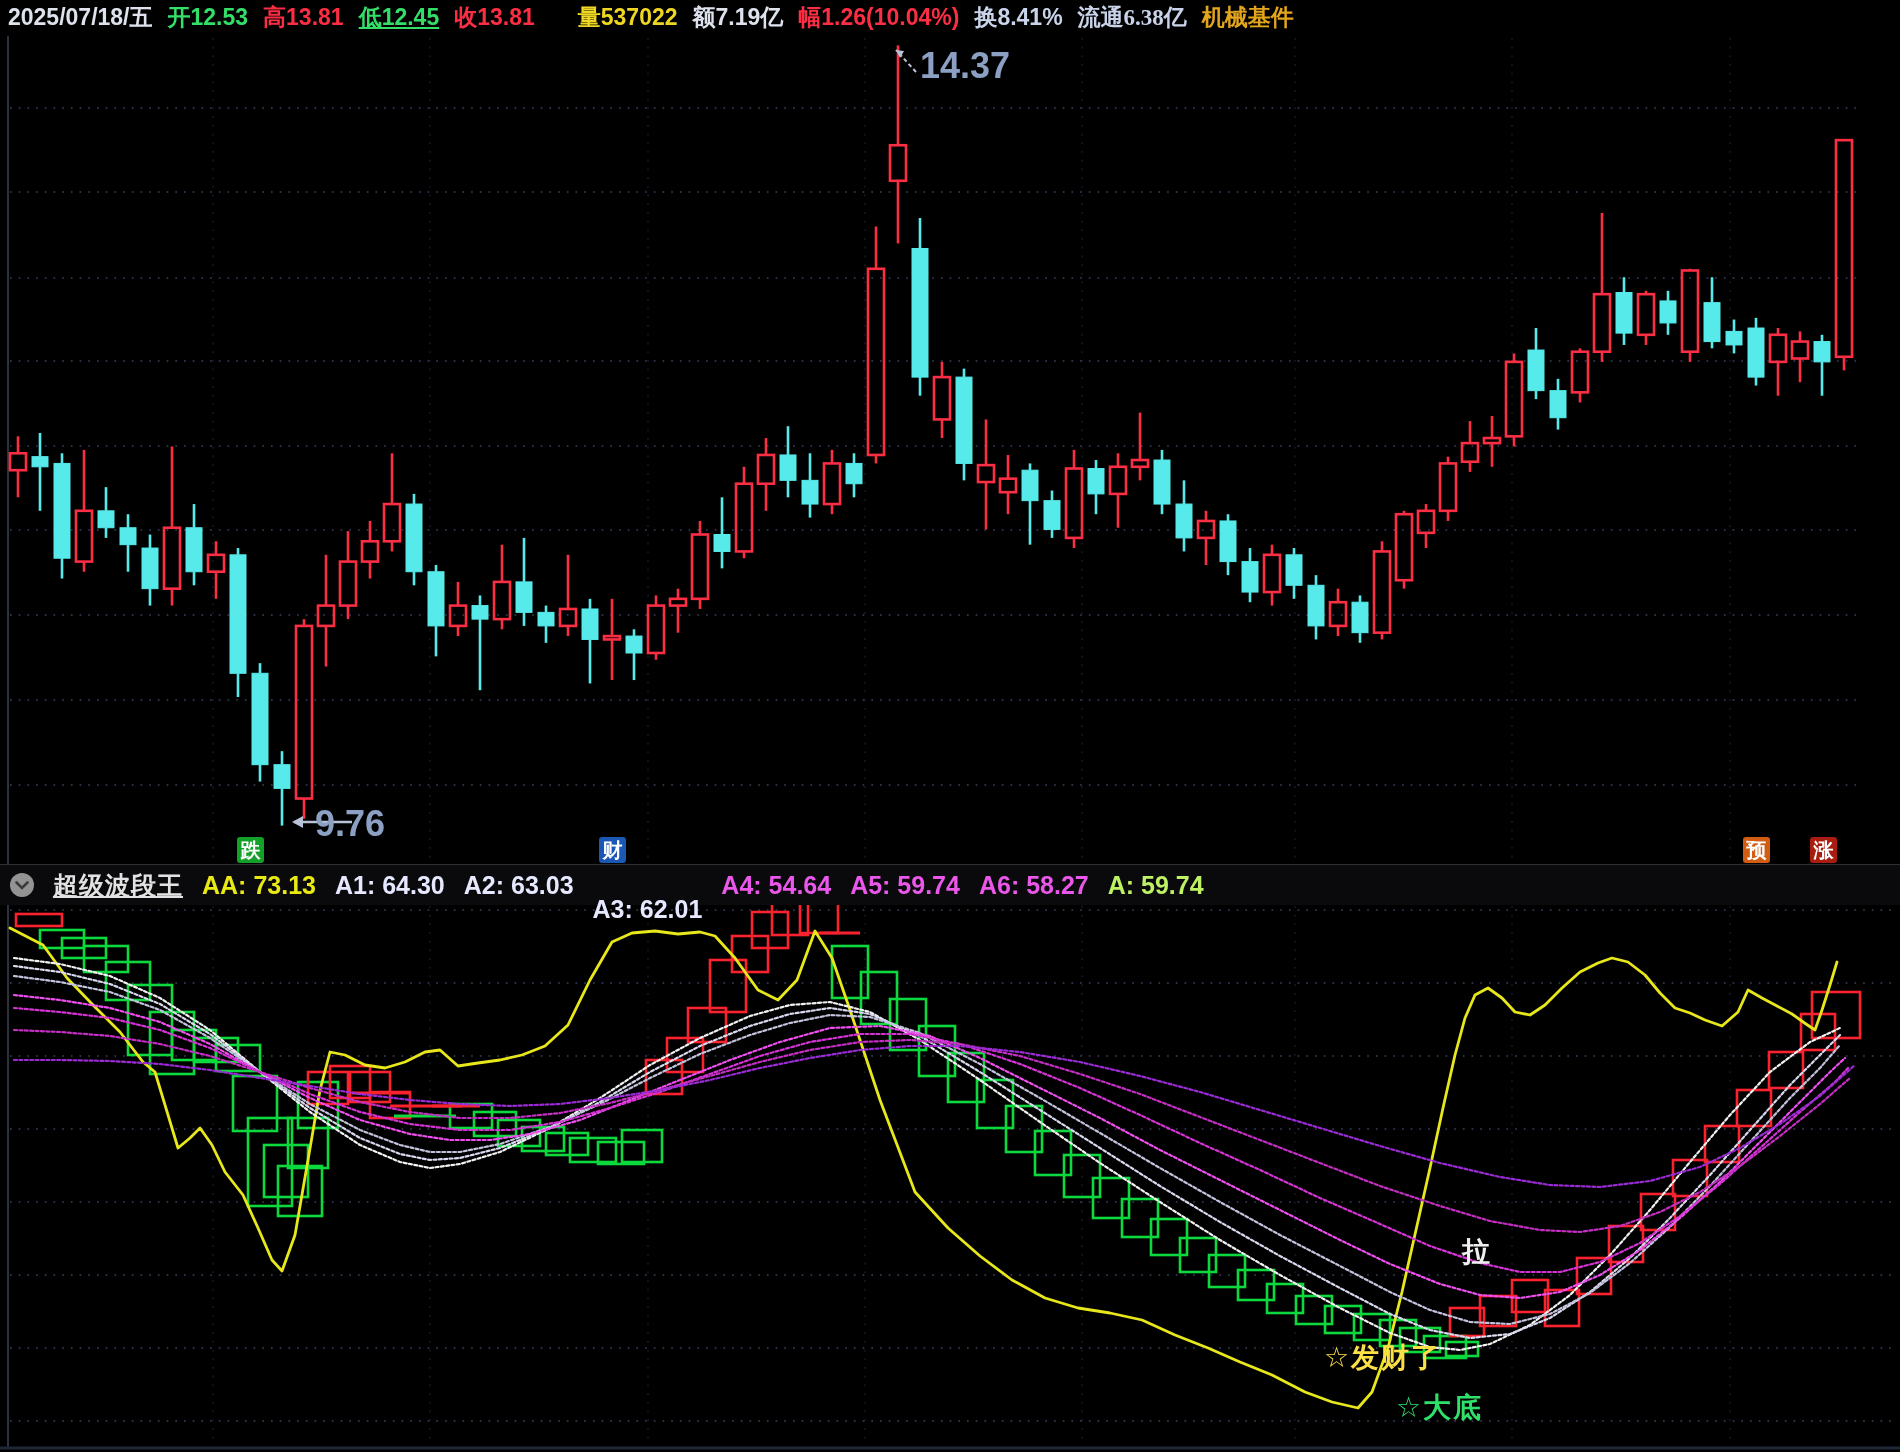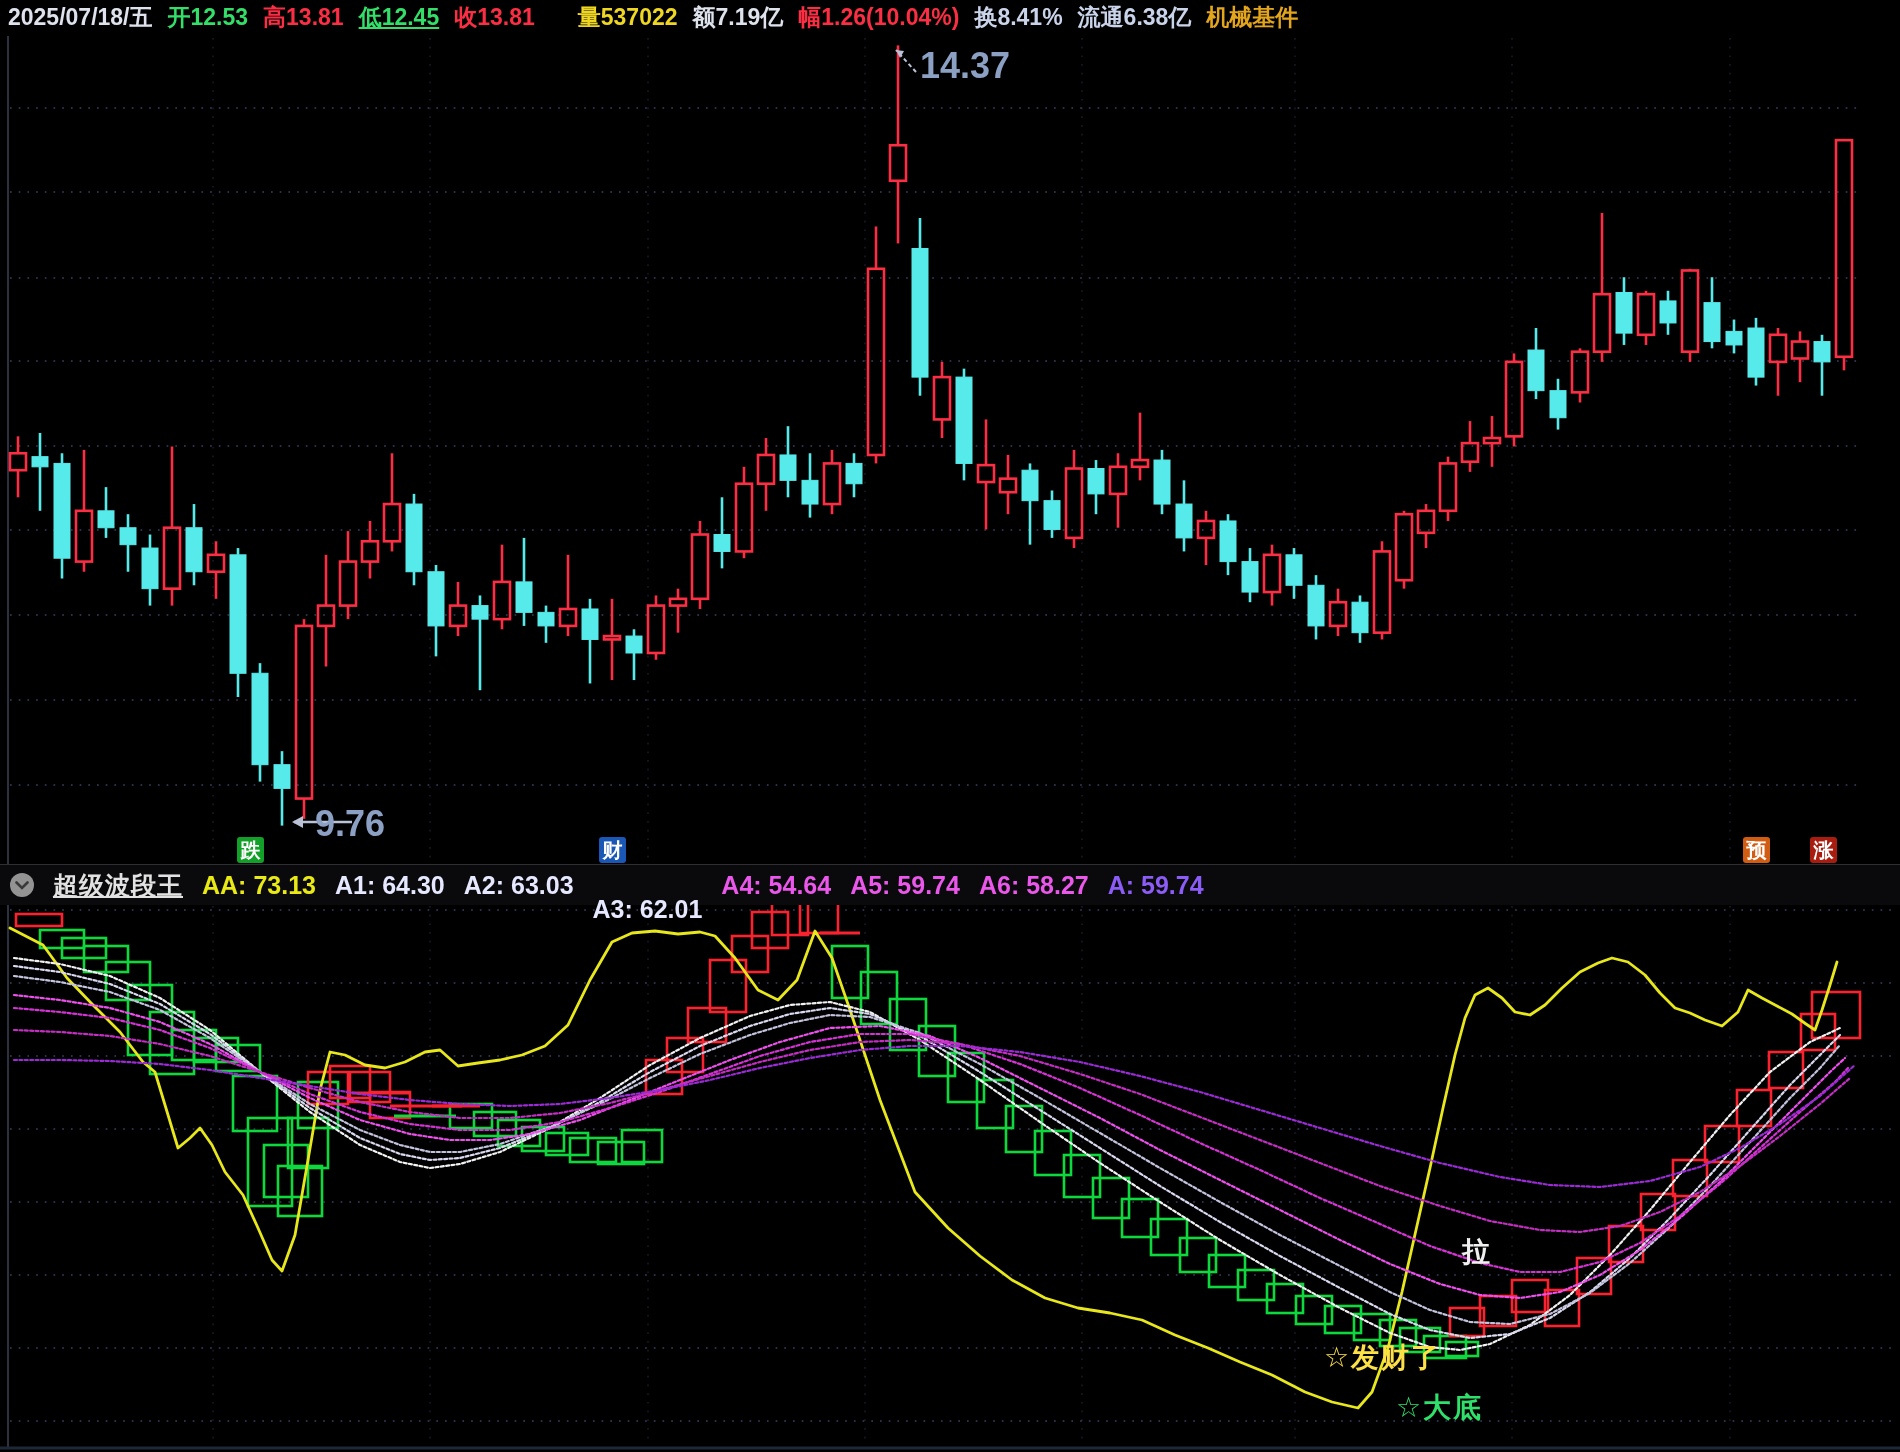--- a/index.html
+++ b/index.html
@@ -418,39 +418,39 @@
   <div class="infobar">
     <span style="color: rgb(221, 226, 236);">2025/07/18/五</span>
     <span style="color: rgb(51, 223, 104);">开12.53</span>
     <span style="color: rgb(251, 46, 68);">高13.81</span>
     <span style="color: rgb(51, 223, 104); text-decoration: underline;">低12.45</span>
     <span style="color: rgb(251, 46, 68);">收13.81</span>
     <span style="color: rgb(238, 214, 35); margin-left: 28px;">量537022</span>
     <span style="color: rgb(221, 226, 236);">额7.19亿</span>
     <span style="color: rgb(251, 46, 68);">幅1.26(10.04%)</span>
     <span style="color: rgb(201, 212, 234);">换8.41%</span>
-    <span style="color: rgb(201, 212, 234);">流通6.38亿</span>
+    <span style="color: rgb(201, 212, 234); font-family: Liberation Serif, serif;">流通6.38亿</span>
     <span style="color: rgb(226, 165, 28);">机械基件</span>
   </div>
 
   <div class="indheader">
     <span class="icon-circle">
       <svg width="14" height="9" viewBox="0 0 14 9">
           <path d="M1.5 1.5 L7 7 L12.5 1.5" fill="none" stroke="#3a3a3a" stroke-width="2.6" stroke-linecap="round"></path>
         </svg>
     </span>
     <span class="ind-title">超级波段王</span>
     <span style="color: rgb(233, 233, 22);">AA: 73.13</span>
     <span style="color: rgb(230, 232, 255);">A1: 64.30</span>
     <span style="color: rgb(230, 232, 255);">A2: 63.03</span>
     <span style="color: rgb(230, 232, 255); margin-top: 48px;">A3: 62.01</span>
     <span style="color: rgb(234, 87, 234);">A4: 54.64</span>
     <span style="color: rgb(234, 87, 234);">A5: 59.74</span>
     <span style="color: rgb(234, 87, 234);">A6: 58.27</span>
-    <span style="color: #8b5cf6;">A: 59.74</span>
+    <span style="color: #bef264;">A: 59.74</span>
   </div>
 
   <div class="price-label" id="peak-label" style="left: 920px; top: 48px;">14.37</div>
   <div class="price-label" id="trough-label" style="left: 315px; top: 806px;">9.76</div>
 
   <div class="badge" id="badge-0" style="left: 237px; top: 837px; background: rgb(19, 160, 40);">跌</div>
   <div class="badge" id="badge-1" style="left: 599px; top: 837px; background: rgb(27, 87, 181);">财</div>
   <div class="badge" id="badge-2" style="left: 1743px; top: 837px; background: rgb(208, 93, 18);">预</div>
   <div class="badge" id="badge-3" style="left: 1810px; top: 837px; background: rgb(168, 29, 16);">涨</div>
 

